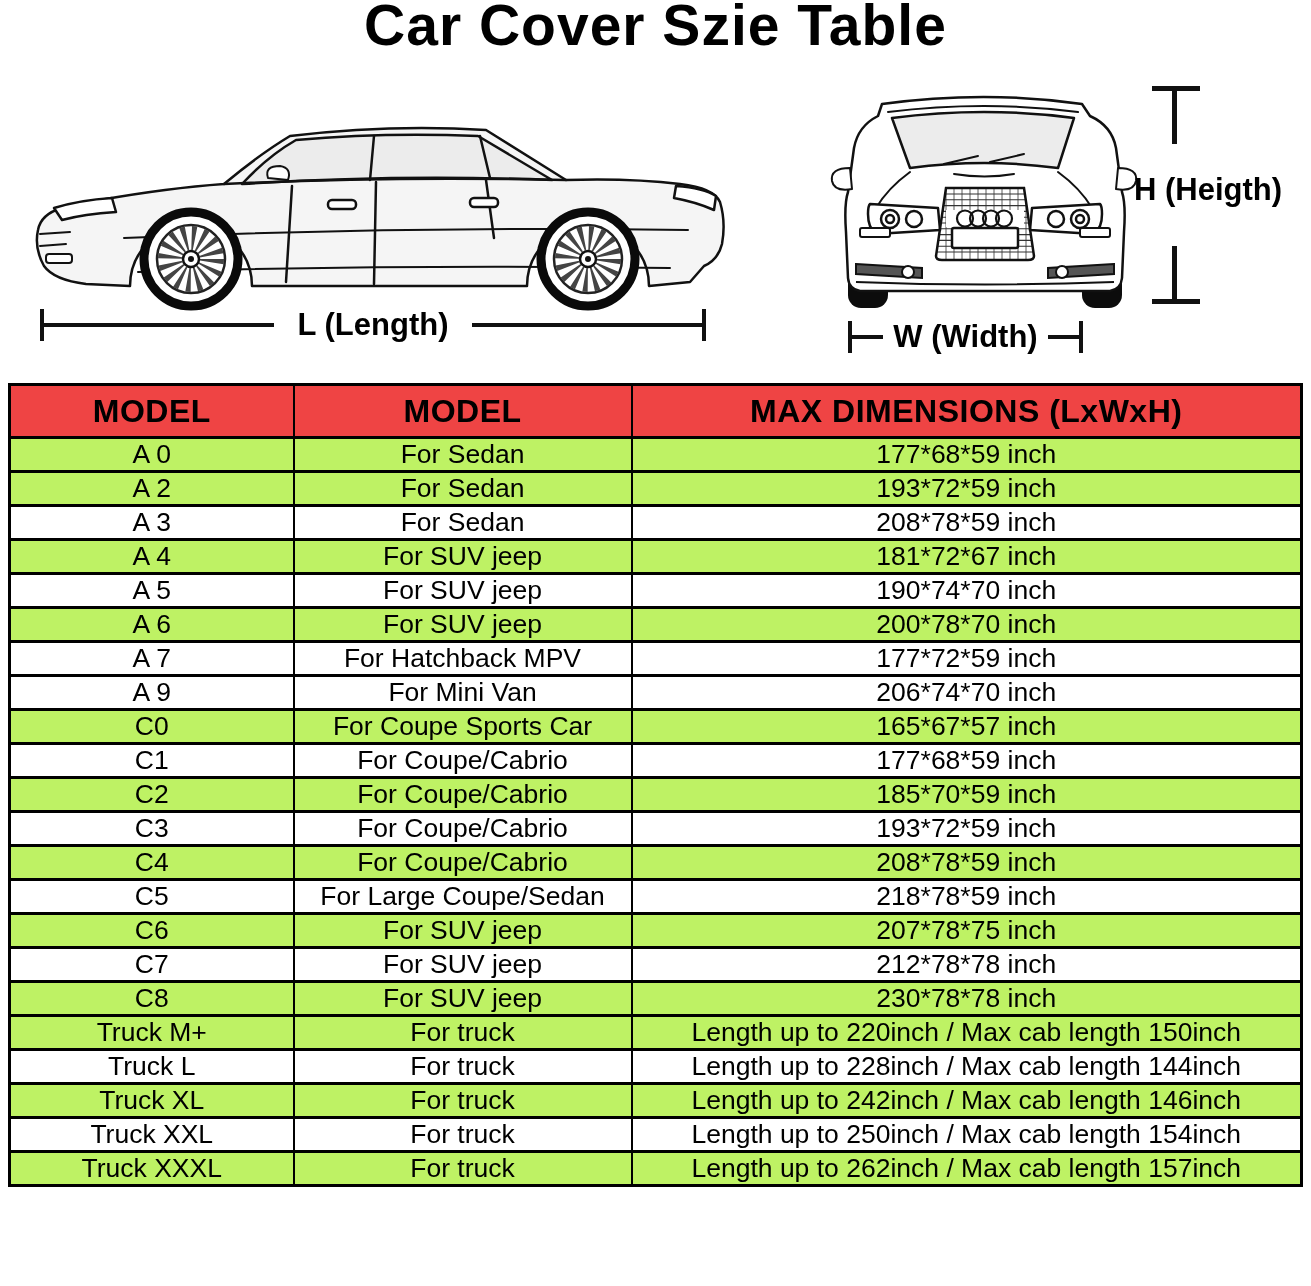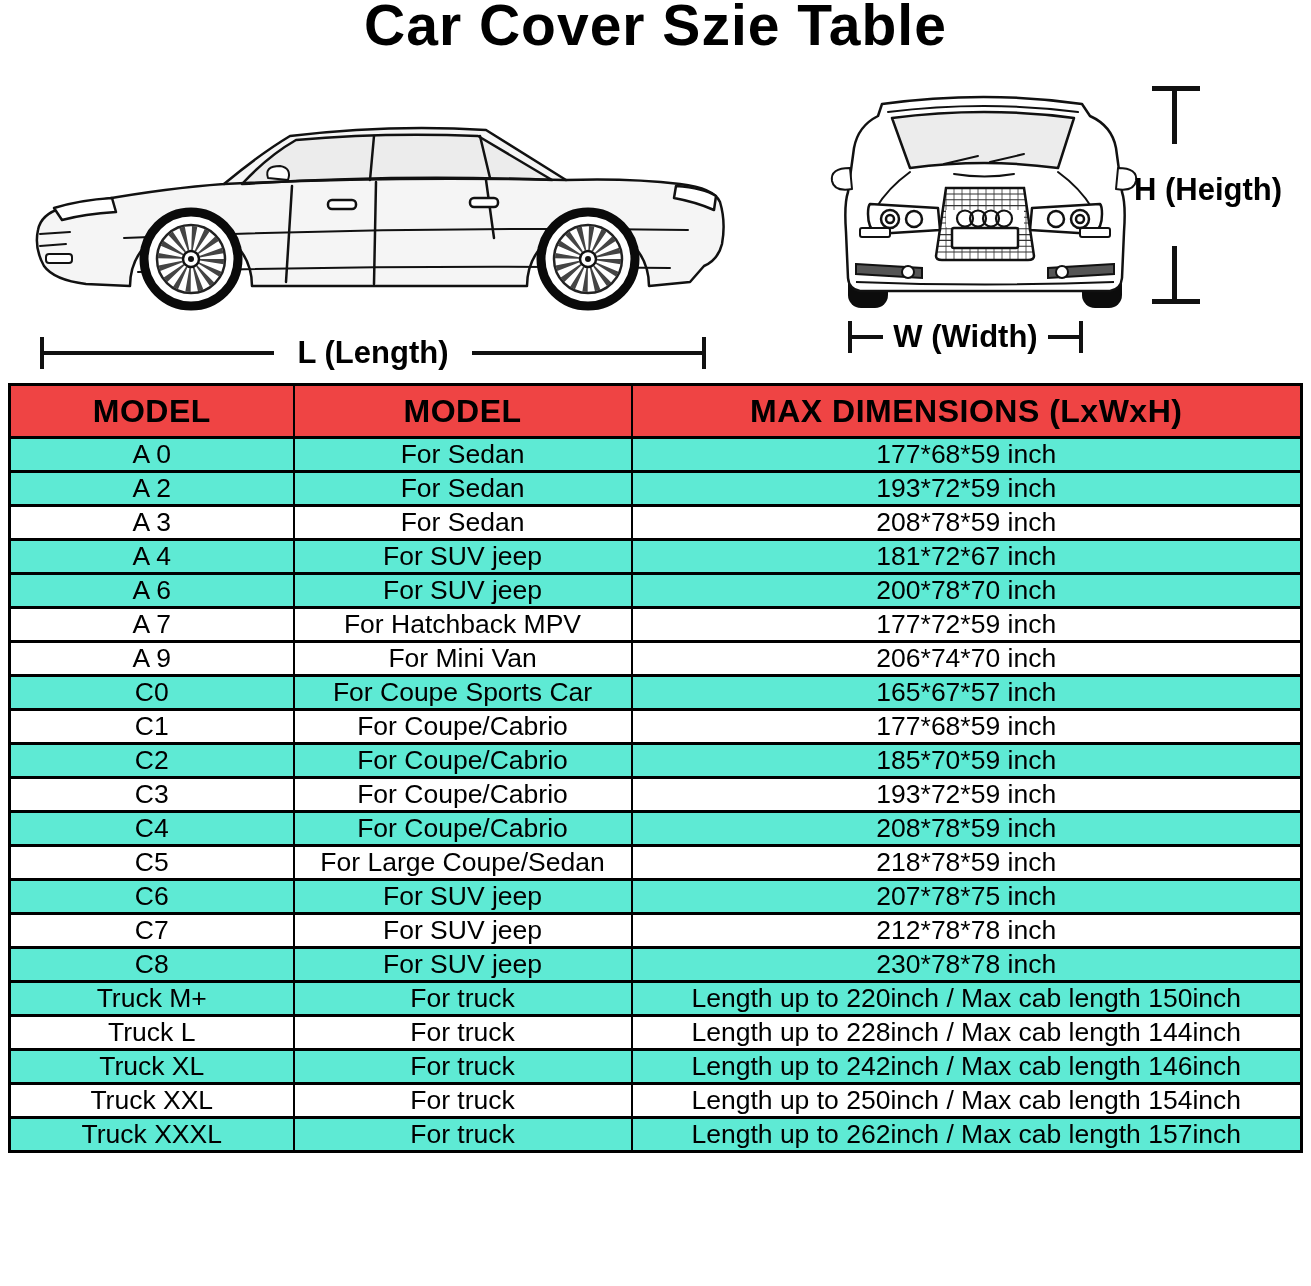--- a/index.html
+++ b/index.html
@@ -15,21 +15,21 @@
   .art{position:absolute;}
   .side-car{left:28px;top:92px;width:710px;height:232px;}
   .front-car{left:826px;top:82px;width:318px;height:238px;}
   .art svg{width:100%;height:100%;display:block;}
 
   
   .dim{position:absolute;display:flex;align-items:center;height:34px;}
   .dim .tick{width:4px;height:32px;background:#111;flex:0 0 auto;}
   .dim .dline{flex:1 1 auto;height:4px;background:#111;}
   .dim .dlabel{font-size:31px;font-weight:bold;white-space:nowrap;padding:0 24px;}
-  .dim-l{left:40px;top:336px;width:666px;}
+  .dim-l{left:40px;top:308px;width:666px;}
   .dim-w{left:848px;top:320px;width:235px;}
   .dim-w .dlabel{padding:0 10px;}
 
   
   .hd{position:absolute;background:#111;}
   .hd-tick-top{left:1152px;top:86px;width:48px;height:5px;}
   .hd-line-top{left:1172px;top:86px;width:5px;height:58px;}
   .hd-line-bot{left:1172px;top:246px;width:5px;height:58px;}
   .hd-tick-bot{left:1152px;top:299px;width:48px;height:5px;}
   .hd-label{position:absolute;left:1134px;top:172px;font-size:31px;font-weight:bold;white-space:nowrap;}
@@ -40,21 +40,21 @@
     border-collapse:collapse;table-layout:fixed;border:3px solid #000;
   }
   col.c1{width:284px;} col.c2{width:338px;} col.c3{width:auto;}
   th,td{
     border-left:2px solid #000;border-right:2px solid #000;
     border-top:3px solid #000;border-bottom:3px solid #000;
     text-align:center;vertical-align:middle;padding:0;white-space:nowrap;overflow:hidden;
   }
   thead th{background:#ef4444;font-size:32px;font-weight:bold;height:50px;letter-spacing:.5px;}
   tbody td{font-size:26.5px;height:31px;background:#ffffff;line-height:1;}
-  tbody tr.alt td{background:#5eead4;}
+  tbody tr.alt td{background:#bef264;}
 </style>
 </head>
 <body>
 
 <h1 class="title">Car Cover Szie Table</h1>
 
 <div class="art side-car">
   <svg viewBox="0 0 710 232" xmlns="http://www.w3.org/2000/svg">
     <g stroke="#111" stroke-width="2.5" fill="none" stroke-linejoin="round" stroke-linecap="round">
       <path fill="#f5f5f5" d="M16 174 Q6 156 10 138 Q13 122 34 116 L72 108 Q140 96 196 92 Q232 62 262 44 Q362 32 458 38 L538 88 Q602 86 652 92 Q686 96 692 110 Q698 130 694 152 Q690 168 676 174 L662 190 L621 194 A61 61 0 0 0 499 194 L224 194 A61 61 0 0 0 102 194 L58 192 Q26 188 16 174 Z"></path>
@@ -193,20 +193,25 @@
       <tr>
     <td>A 3</td>
     <td>For Sedan</td>
     <td>208*78*59 inch</td>
   </tr>
       <tr class="alt">
     <td>A 4</td>
     <td>For SUV jeep</td>
     <td>181*72*67 inch</td>
   </tr>
+      <tr>
+    <td>A 5</td>
+    <td>For SUV jeep</td>
+    <td>190*74*70 inch</td>
+  </tr>
       <tr class="alt">
     <td>A 6</td>
     <td>For SUV jeep</td>
     <td>200*78*70 inch</td>
   </tr>
       <tr>
     <td>A 7</td>
     <td>For Hatchback MPV</td>
     <td>177*72*59 inch</td>
   </tr>

